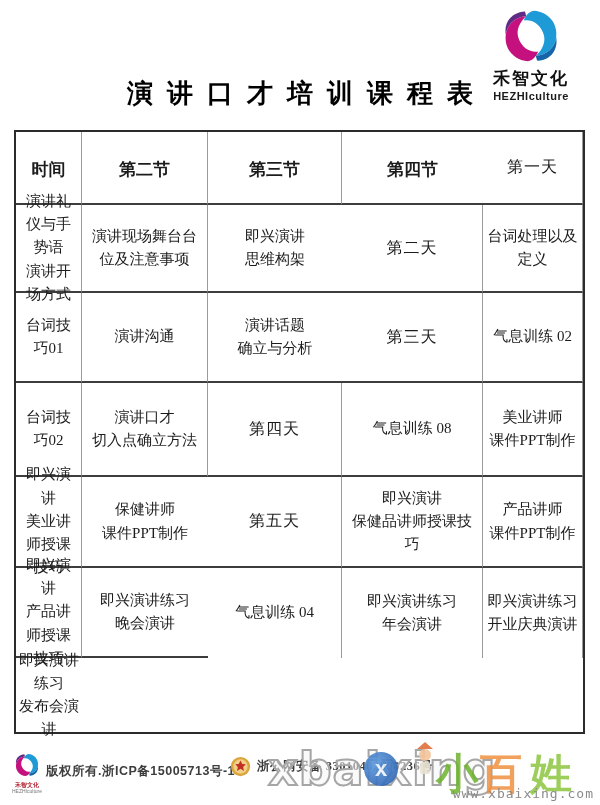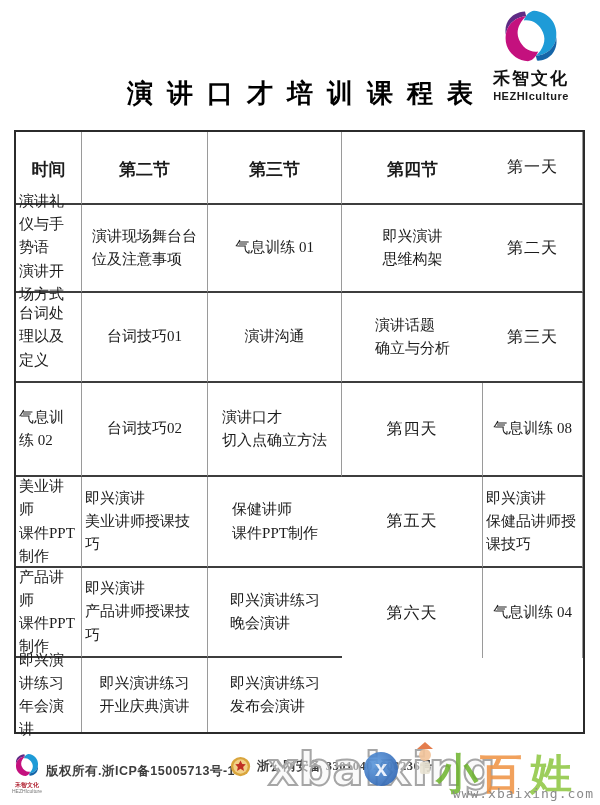--- a/index.html
+++ b/index.html
@@ -28,21 +28,21 @@
     position:absolute;left:14px;top:130px;width:571px;height:604px;
     box-sizing:border-box;border:2px solid #2b2b2b;
     display:grid;
     grid-template-columns:66px 126px 134px 141px 100px;
     grid-template-rows:73px 88px 90px 94px 91px 90px 74px;
     background:#fff;
     font-family:"Liberation Serif","DejaVu Serif",serif;
   }
   .cell{
     display:flex;align-items:center;justify-content:center;
-    text-align:left;white-space:pre-line;
+    text-align:center;white-space:pre-line;
     border-right:1px solid #9a9a9a;border-bottom:2px solid #3d3d3d;
     color:#1c1c1c;font-size:15px;line-height:1.55;
     padding:12px 3px;box-sizing:border-box;
   }
   .cell.last-col{border-right:none;}
   .cell.last-row{border-bottom:none;}
   .cell.head{font-weight:bold;font-size:17px;padding-top:18px;}
   .cell.day{font-size:16px;letter-spacing:1px;}
   
   .footer{position:absolute;left:0;top:748px;width:600px;height:57px;}
@@ -110,21 +110,20 @@
   <div class="cell head">时间</div>
   <div class="cell head">第二节</div>
   <div class="cell head">第三节</div>
   <div class="cell head last-col">第四节</div>
 
   <div class="cell day">第一天</div>
   <div class="cell">演讲礼仪与手势语
 演讲开场方式</div>
   <div class="cell">演讲现场舞台台
 位及注意事项</div>
-  <div class="cell">气息训练 01</div>
   <div class="cell last-col">即兴演讲
 思维构架</div>
 
   <div class="cell day">第二天</div>
   <div class="cell">台词处理以及定义</div>
   <div class="cell">台词技巧01</div>
   <div class="cell">演讲沟通</div>
   <div class="cell last-col">演讲话题
 确立与分析</div>
 
@@ -146,21 +145,20 @@
   <div class="cell day">第五天</div>
   <div class="cell">即兴演讲
 保健品讲师授课技巧</div>
   <div class="cell">产品讲师
 课件PPT制作</div>
   <div class="cell">即兴演讲
 产品讲师授课技巧</div>
   <div class="cell last-col">即兴演讲练习
 晚会演讲</div>
 
-  <div class="cell day last-row">第六天</div>
   <div class="cell last-row">气息训练 04</div>
   <div class="cell last-row">即兴演讲练习
 年会演讲</div>
   <div class="cell last-row">即兴演讲练习
 开业庆典演讲</div>
   <div class="cell last-row last-col">即兴演讲练习
 发布会演讲</div>
 </div>
 
 <div class="footer">

